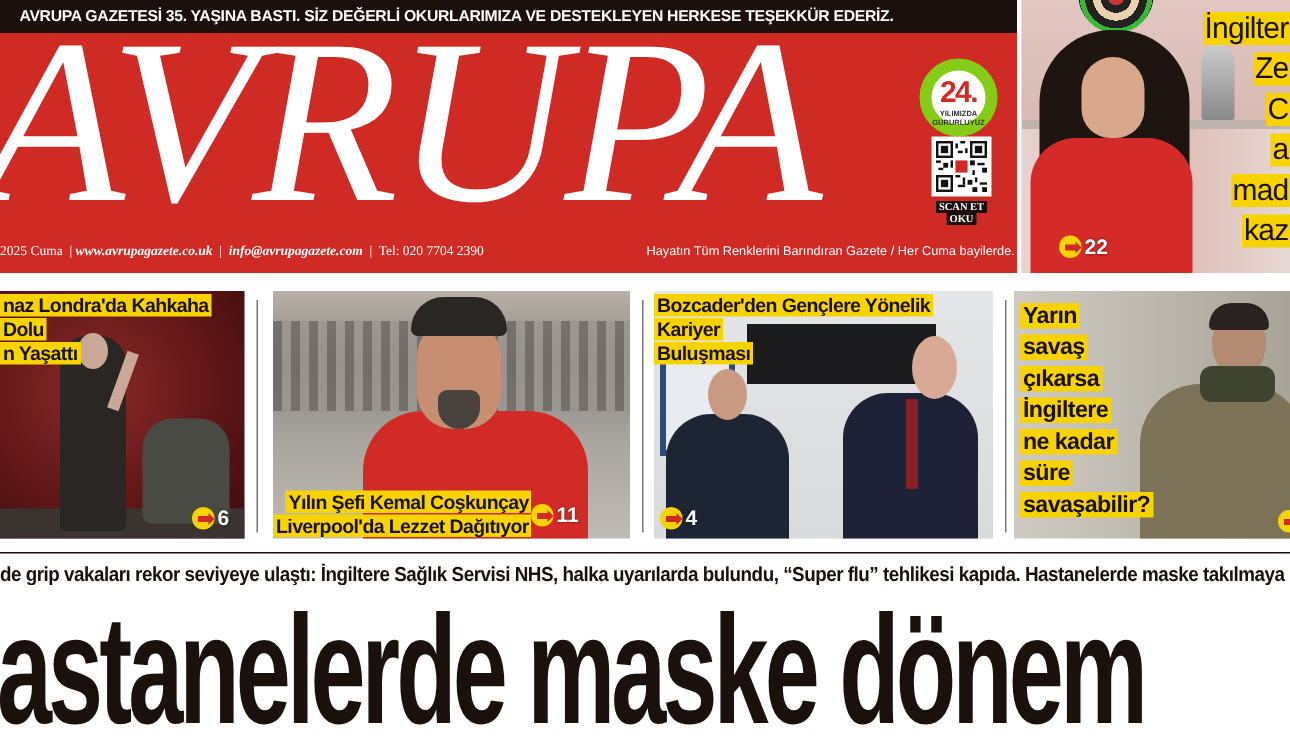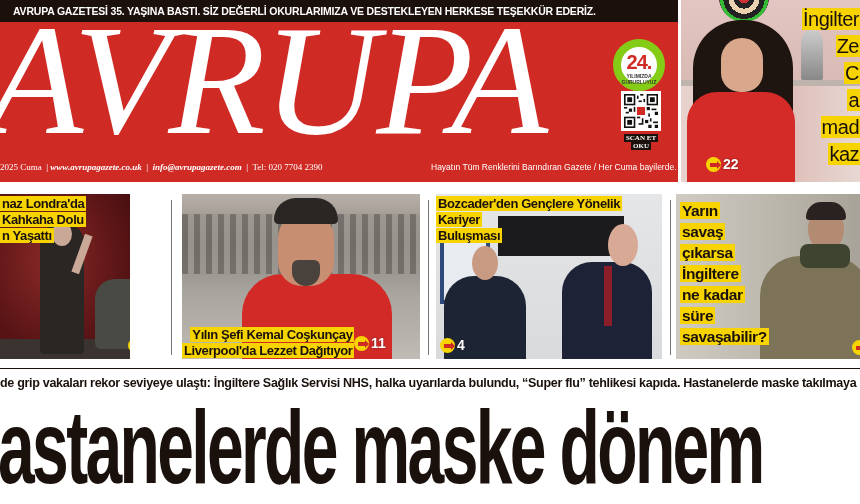--- a/index.html
+++ b/index.html
@@ -46,21 +46,21 @@
     .pagebadge .dot i::after { content: ""; position: absolute; right: -3px; top: -2px; border-left: 4px solid #d02a25; border-top: 4px solid transparent; border-bottom: 4px solid transparent; }
     .pagebadge .n { font-size: 14px; line-height: 15px; text-shadow: 0 0 2px rgba(0,0,0,.5); }
 
     
     .story { position: absolute; top: 194px; height: 165px; overflow: hidden; }
     .story .caption { position: absolute; font-family: "Liberation Sans Narrow", "Liberation Sans", sans-serif; font-weight: bold; color: #1a110d;
       font-size: 13px; line-height: 16px; letter-spacing: -0.4px; }
     .story .caption span { background: #f7d400; padding: 0 2px; box-decoration-break: clone; -webkit-box-decoration-break: clone; }
     .divider { position: absolute; top: 200px; width: 1px; height: 155px; background: #777; }
 
-    .s1 { left: 0; width: 130px; background: radial-gradient(ellipse at 40% 40%, #8a2a28 0%, #5c1516 60%, #3c0c0d 100%); }
+    .s1 { left: 0; width: 163px; background: radial-gradient(ellipse at 40% 40%, #8a2a28 0%, #5c1516 60%, #3c0c0d 100%); }
     .s1 .man { position: absolute; left: 40px; top: 30px; width: 44px; height: 130px; background: #2a2624; border-radius: 18px 18px 4px 4px; }
     .s1 .head { position: absolute; left: 52px; top: 28px; width: 20px; height: 24px; border-radius: 50%; background: #c9a898; }
     .s1 .arm { position: absolute; left: 78px; top: 40px; width: 8px; height: 40px; background: #c9a898; transform: rotate(20deg); }
     .s1 .chair { position: absolute; left: 95px; top: 85px; width: 58px; height: 70px; background: #4a4a44; border-radius: 20px 20px 6px 6px; }
     .s1 .stage { position: absolute; left: 0; top: 145px; width: 163px; height: 20px; background: #3a3330; }
 
     .s2 { left: 182px; width: 238px; background: linear-gradient(180deg, #b8b0a8 0%, #8a8580 30%, #a8a49e 60%, #c0bbb4 100%); }
     .s2 .hood { position: absolute; left: 0; top: 20px; width: 238px; height: 60px; background: repeating-linear-gradient(90deg, #6a6662 0 6px, #9a968f 6px 12px); opacity: .8; }
     .s2 .chef { position: absolute; left: 60px; top: 80px; width: 150px; height: 90px; background: #d22b27; border-radius: 40px 40px 0 0; }
     .s2 .face { position: absolute; left: 96px; top: 18px; width: 56px; height: 74px; background: #c88e72; border-radius: 26px 26px 24px 24px; }

